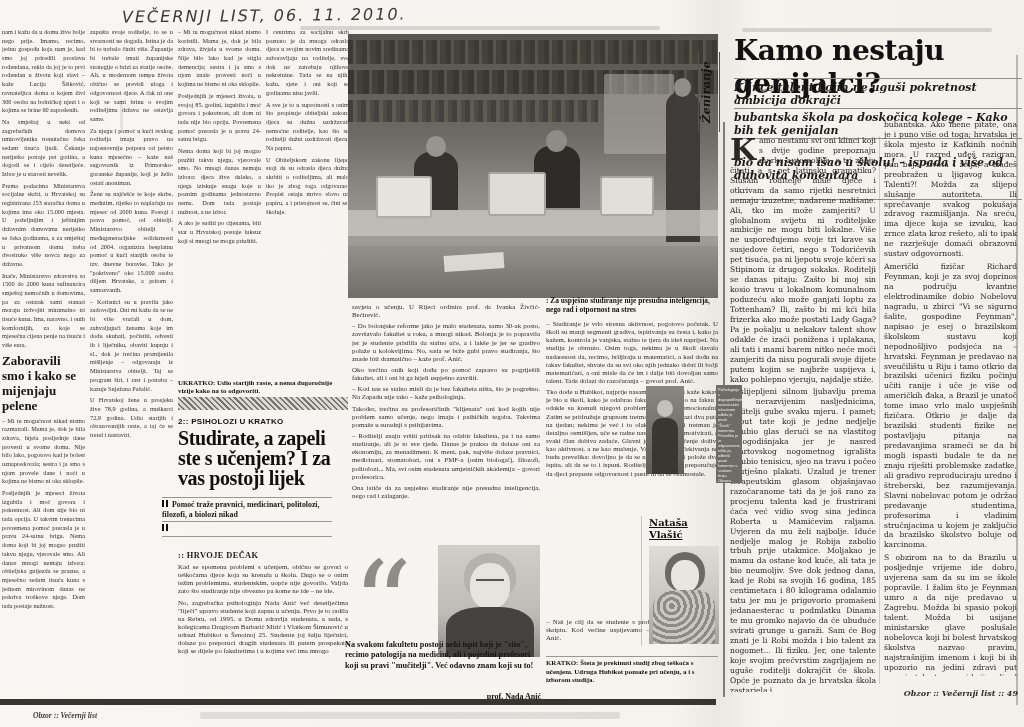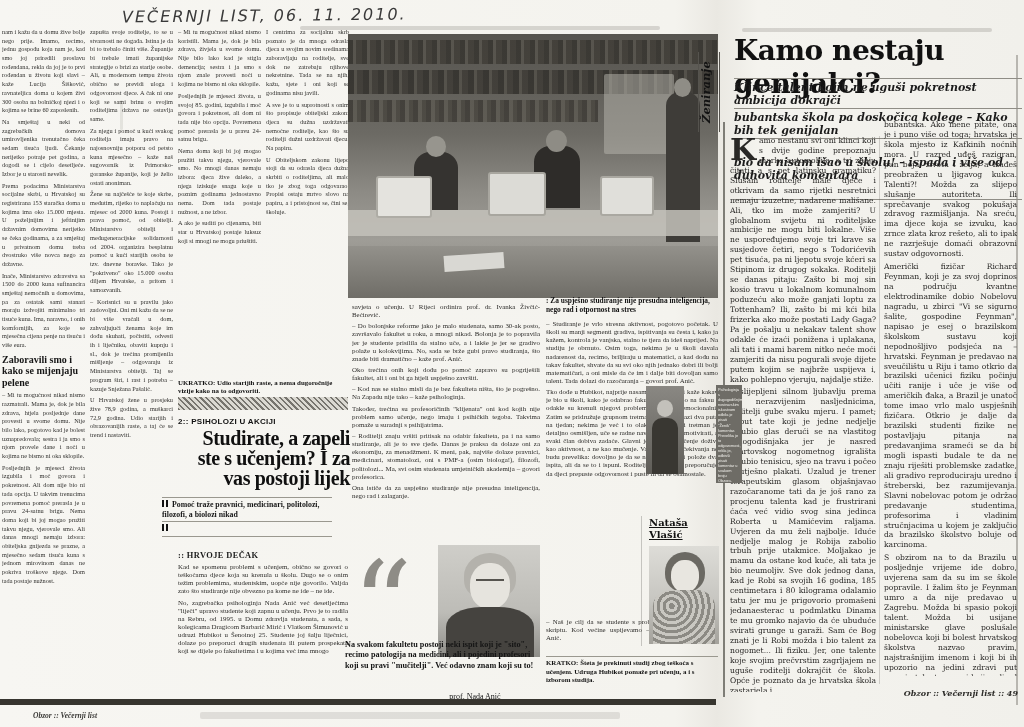--- a/index.html
+++ b/index.html
@@ -4,21 +4,21 @@
 <style>
   html,body{margin:0;padding:0;}
   body{width:1024px;height:727px;overflow:hidden;background:#e6e4df;font-family:"Liberation Serif",serif;}
   #scan{position:relative;width:1024px;height:727px;overflow:hidden;
     background:linear-gradient(90deg,#f7f6f2 0%,#f4f3ee 66%,#eae8e2 70%,#f4f3ee 74%,#f1f0eb 100%);}
   .abs{position:absolute;}
   .ncol{width:83px;font-size:6.3px;line-height:1.38;text-align:justify;color:#31302e;overflow:hidden;}
   .ncol p, .wcol p, .rcol p{margin:0 0 3px 0;}
   .wcol{font-size:6.9px;line-height:1.18;text-align:justify;color:#2d2c2a;overflow:hidden;}
   .rcol{font-family:"DejaVu Serif",serif;font-size:7.6px;line-height:1.31;text-align:justify;color:#292826;overflow:hidden;}
-  .crosshead{font-weight:bold;font-size:10px;line-height:1.15;margin:4px 0 3px 0;color:#161616;text-align:left;}
+  .crosshead{font-weight:bold;font-size:13px;line-height:1.15;margin:4px 0 3px 0;color:#161616;text-align:left;}
   .hatch{background:repeating-linear-gradient(45deg,#77756f 0 1.6px,#dbd9d2 1.6px 4px);}
   .smudge{background:#9b9992;opacity:.35;border-radius:2px;}
   .rule-v{background:#5a5852;}
   .dropcap{float:left;font-size:30px;line-height:.78;font-weight:bold;padding:2px 3px 0 0;font-family:"DejaVu Serif",serif;}
   .bmark{display:inline-block;width:2px;height:7px;border-left:2px solid #111;border-right:2px solid #111;margin-right:4px;}
   .photo-base{overflow:hidden;}
 </style>
 </head>
 <body>
 
@@ -61,23 +61,23 @@
   <div class="abs ncol" style="left:266px;top:28px;height:348px;">
     <p>I centrima za socijalnu skrb poznato je da mnoga odrasla djeca u svojim novim sredinama zaboravljaju na roditelje, sve dok ne zatrebaju njihove nekretnine. Tada se na njih, kažu, sjete i oni koji se godinama nisu javili.</p>
     <p>A sve je to u suprotnosti s onim što propisuje obiteljski zakon: djeca su dužna uzdržavati nemoćne roditelje, kao što su roditelji dužni uzdržavati djecu. Na papiru.</p>
     <p>U Obiteljskom zakonu lijepo stoji da su odrasla djeca dužna skrbiti o roditeljima, ali malo tko je zbog toga odgovarao. Propisi ostaju mrtvo slovo na papiru, a i pristojnost se, čini se, školuje.</p>
   </div>
 
   <div class="abs" style="left:178px;top:379px;width:170px;font-weight:bold;font-size:6.9px;line-height:1.15;color:#141414;">UKRATKO: Udio starijih raste, a nema dugoročnije vizije kako na to odgovoriti.</div>
 
   <div class="abs hatch" style="left:178px;top:397px;width:170px;height:13px;"></div>
 
-  <div class="abs" style="left:178px;top:417px;font-family:'Liberation Sans',sans-serif;font-weight:bold;font-size:8px;letter-spacing:.3px;color:#111;">2:: PSIHOLOZI U AKCIJI</div>
+  <div class="abs" style="left:178px;top:417px;font-family:'Liberation Sans',sans-serif;font-weight:bold;font-size:8px;letter-spacing:.3px;color:#111;">2:: PSIHOLOZI U KRATKO</div>
 
-  <div class="abs" style="left:178px;top:428px;width:172px;font-weight:bold;font-size:20px;line-height:1.0;letter-spacing:-0.4px;color:#101010;text-align:right;">Studirate, a zapeli ste s učenjem? I za vas postoji lijek</div>
+  <div class="abs" style="left:178px;top:428px;width:172px;font-weight:bold;font-size:20px;line-height:1.0;letter-spacing:-0.4px;color:#101010;">Studirate, a zapeli ste s učenjem? I za vas postoji lijek</div>
 
   <div class="abs" style="left:162px;top:497px;width:170px;">
     <div style="border-top:1px solid #9a988f;padding:2px 0;font-weight:bold;font-size:7.8px;line-height:1.25;color:#161616;">
       <span class="bmark"></span><span>Pomoć traže pravnici, medicinari, politolozi, filozofi, a biolozi nikad</span>
     </div>
     <div style="border-top:1px solid #9a988f;border-bottom:1px solid #9a988f;padding:2px 0;font-weight:bold;font-size:7.8px;line-height:1.25;color:#161616;">
       <span class="bmark"></span>
     </div>
   </div>
 
@@ -122,21 +122,21 @@
   <div class="abs" style="left:352px;top:536px;width:86px;height:104px;font-family:'DejaVu Serif',serif;font-size:118px;line-height:1.18;color:#8e8c86;overflow:hidden;">“</div>
 
   <div class="abs photo-base" style="left:438px;top:545px;width:102px;height:112px;background:linear-gradient(180deg,#cfcec9 0%,#bdbcb7 60%,#8f8e89 100%);">
     <div class="abs" style="left:26px;top:8px;width:52px;height:46px;background:#b4b2ac;border-radius:50% 50% 40% 40%;"></div>
     <div class="abs" style="left:32px;top:18px;width:40px;height:46px;background:#e6e4de;border-radius:46%;"></div>
     <div class="abs" style="left:38px;top:34px;width:28px;height:6px;border-top:2px solid #56544f;"></div>
     <div class="abs" style="left:8px;top:62px;width:88px;height:50px;background:#45433f;border-radius:40% 40% 0 0;"></div>
   </div>
 
   <div class="abs" style="left:345px;top:640px;width:196px;font-weight:bold;font-size:8.2px;line-height:1.25;color:#151515;">Na svakom fakultetu postoji neki ispit koji je "sito", recimo patologija na medicini, ali i pojedini profesori koji su pravi "mučitelji". Već odavno znam koji su to!</div>
-  <div class="abs" style="left:397px;top:692px;width:156px;font-weight:normal;font-size:8px;text-align:center;text-decoration:underline;color:#151515;">prof. Nada Anić</div>
+  <div class="abs" style="left:385px;top:692px;width:156px;font-weight:bold;font-size:8px;text-align:right;text-decoration:underline;color:#151515;">prof. Nada Anić</div>
 
   <div class="abs wcol" style="left:546px;top:320px;width:172px;height:292px;">
     <p>– Studiranje je vrlo stresna aktivnost, pogotovo početak. U školi su manji segmenti gradiva, ispitivanja su česta i, kako ja kažem, kontrola je vanjska, stalno te tjera da ideš naprijed. Na studiju je obrnuto. Osim toga, nekima je u školi davala nadarenost da, recimo, briljiraju u matematici, a kad dođu na takav fakultet, shvate da su svi oko njih jednako dobri ili bolji matematičari, a oni misle da će im i dalje biti dovoljan samo talent. Tada dolazi do razočaranja – govori prof. Anić.</p>
     <p>Tko dođe u Hubikot, najprije nasamo psihologinji kaže kakav je bio u školi, kako je odabrao fakultet, što je bilo na faksu i odakle su krenuli njegovi problemi, školski i emocionalni. Zatim se pridružuje grupnom tretmanu, kamo dolazi dva puta na tjedan; nekima je već i to olakšanje. Grupni tretman je detaljno osmišljen, uče se radne navike i kako se motivirati, a svaki član dobiva zadaće. Glavni je cilj da se učenje doživi kao aktivnost, a ne kao mučenje. Važno je i da očekivanja ne budu prevelika: dovoljno je da se na prvoj godini polože dva ispita, ali da se to i ispuni. Roditeljima isto tako preporučuje da djeci prepuste odgovornost i puste ih da se osamostale.</p>
   </div>
   <div class="abs wcol" style="left:546px;top:618px;width:172px;height:34px;">
     <p>– Naš je cilj da se studente s problemima vrati u studij i skriptu. Kod većine uspijevamo – zaključuje profesorica Anić.</p>
   </div>
   <div class="abs" style="left:546px;top:656px;width:172px;border-top:1px solid #9a988f;padding-top:2px;font-weight:bold;font-size:6.9px;line-height:1.25;color:#141414;">KRATKO: Šteta je prekinuti studij zbog teškoća s učenjem. Udruga Hubikot pomaže pri učenju, a i s izborom studija.</div>
 

